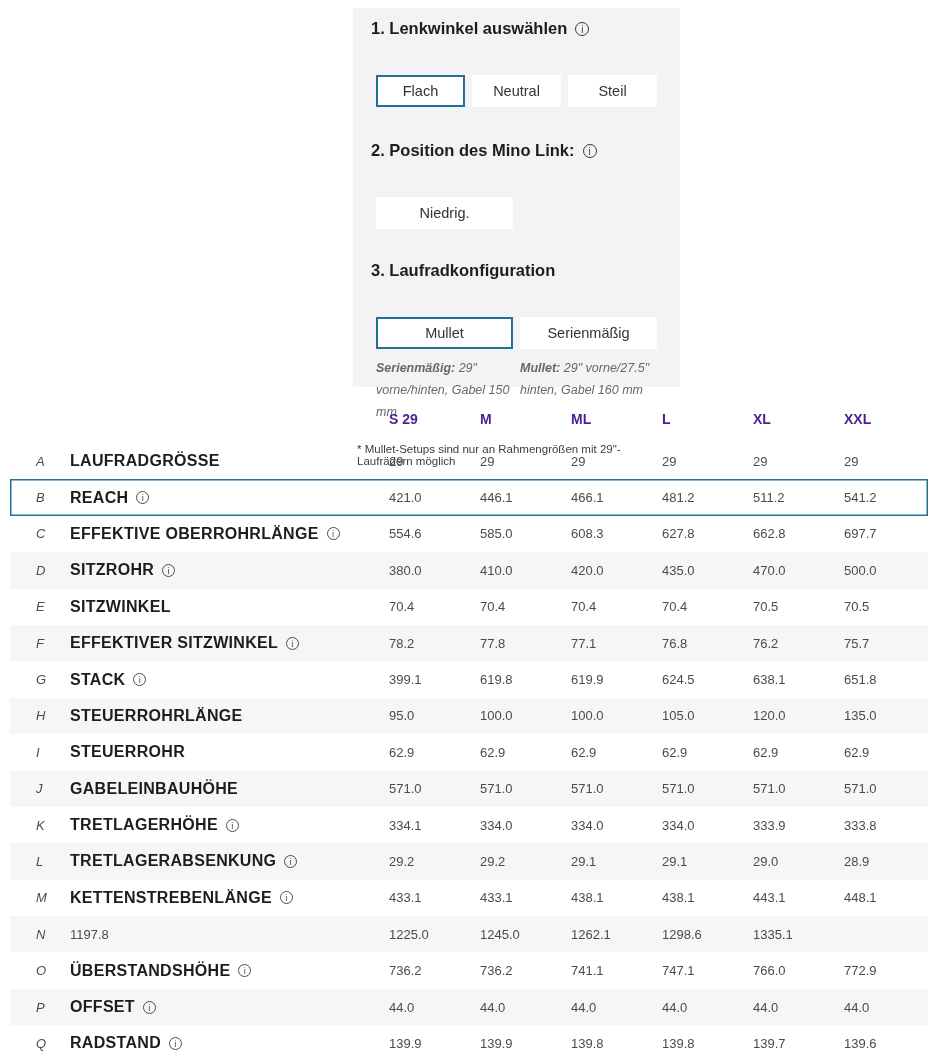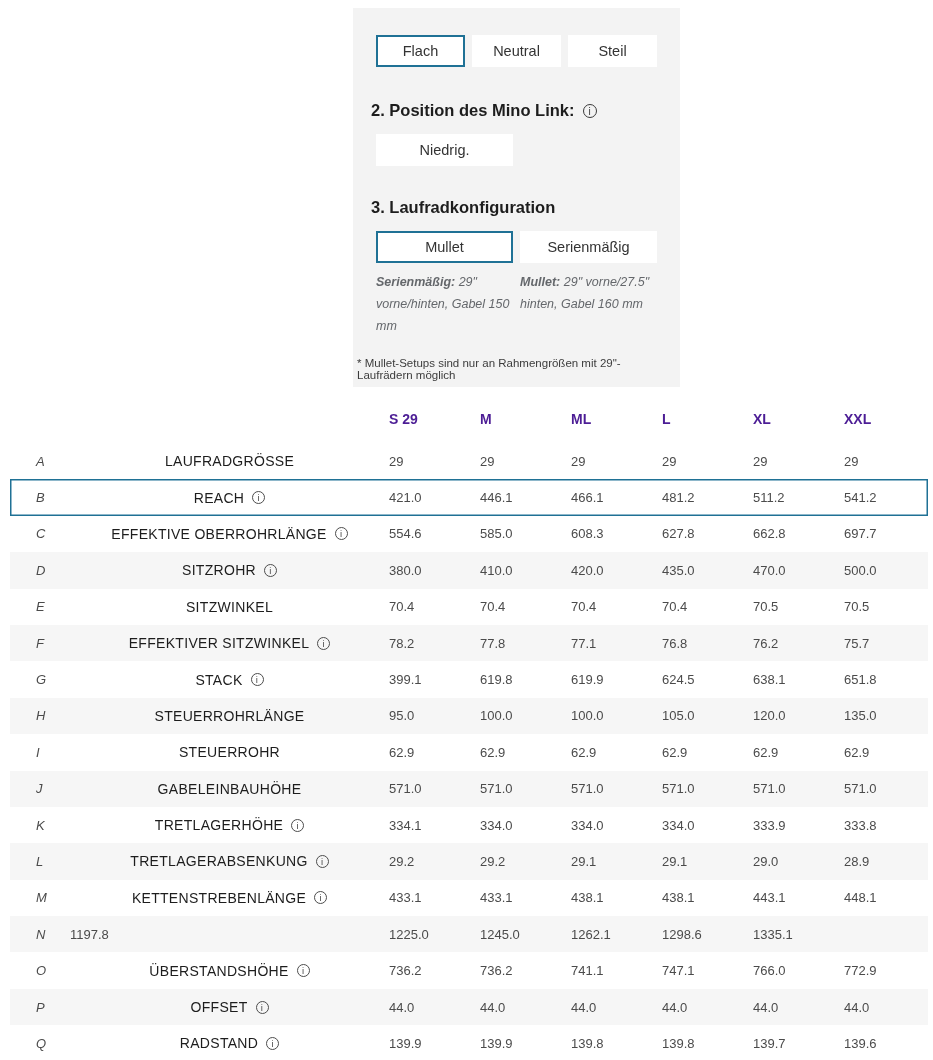--- a/index.html
+++ b/index.html
@@ -16,21 +16,21 @@
   
   .panel{position:absolute;left:353px;top:8px;width:327px;height:379px;
          background:var(--panel-bg);padding:12px 14px 0 18px;}
   .panel-section h3{margin:0;display:flex;align-items:center;gap:8px;
          font-size:16.5px;line-height:17px;font-weight:700;color:var(--ink);}
   .sec-2{margin-top:35px;}
   .sec-3{margin-top:33px;}
   .btn-row{display:flex;gap:7px;margin:15px 0 0 5px;}
   .btn{height:32px;background:#fff;border:1px solid #fff;display:flex;
        align-items:center;justify-content:center;font-size:14.5px;color:#333;
-       cursor:pointer;font-family:"Liberation Sans",sans-serif;padding:0;}
+       cursor:pointer;font-family:"Liberation Sans",sans-serif;padding:0;margin-top:23px;}
   .btn.w3{width:89px;}
   .btn.w2{width:137px;}
   .btn.selected{border:2px solid var(--accent);}
   .desc-row{display:flex;gap:7px;margin:8px 0 0 5px;}
   .desc{width:137px;font-style:italic;font-size:12.5px;line-height:22px;color:#64676b;}
   .desc b{font-weight:700;}
   .footnote{margin:20px 0 0 -14px;font-size:11.5px;color:#3c3c3c;}
 
   
   .info-i{display:inline-block;width:14px;height:14px;border:1px solid #3a3a3a;
@@ -42,32 +42,36 @@
 
   
   .geo-table{position:absolute;left:0;top:399px;width:933px;}
   .trow{display:grid;grid-template-columns:60px 319px repeat(6,91px);
         align-items:center;height:36.4px;width:918px;margin-left:10px;}
   .thead .trow{height:40px;margin-bottom:4px;}
   .col-h{font-size:14px;font-weight:700;color:#4c1d95;}
   .trow.striped{background:var(--stripe);}
   .trow.selected{background:#fff;box-shadow:inset 0 0 0 1.5px var(--accent);}
   .cell-letter{padding-left:26px;font-style:italic;font-size:13px;color:var(--muted);}
-  .cell-label{display:flex;align-items:center;gap:8px;font-size:14px;font-weight:400;
-              letter-spacing:0.3px;color:var(--ink);justify-content:center;}
+  .cell-label{display:flex;align-items:center;gap:8px;font-size:16px;font-weight:700;
+              letter-spacing:0.3px;color:var(--ink);}
   .cell-val{font-size:13px;color:var(--muted);}
 </style>
 </head>
 <body>
 
 <div class="stage">
 
   <section class="panel">
     <div id="sections-mount">
         <div class="panel-section sec-1">
+          <h3>
+            <span>1. Lenkwinkel auswählen</span>
+            <span class="info-i"></span>
+          </h3>
           <div class="btn-row">
             <button class="btn w3 selected">Flach</button>
             <button class="btn w3">Neutral</button>
             <button class="btn w3">Steil</button>
           </div>
         </div>
         <div class="panel-section sec-2">
           <h3>
             <span>2. Position des Mino Link:</span>
             <span class="info-i"></span>

